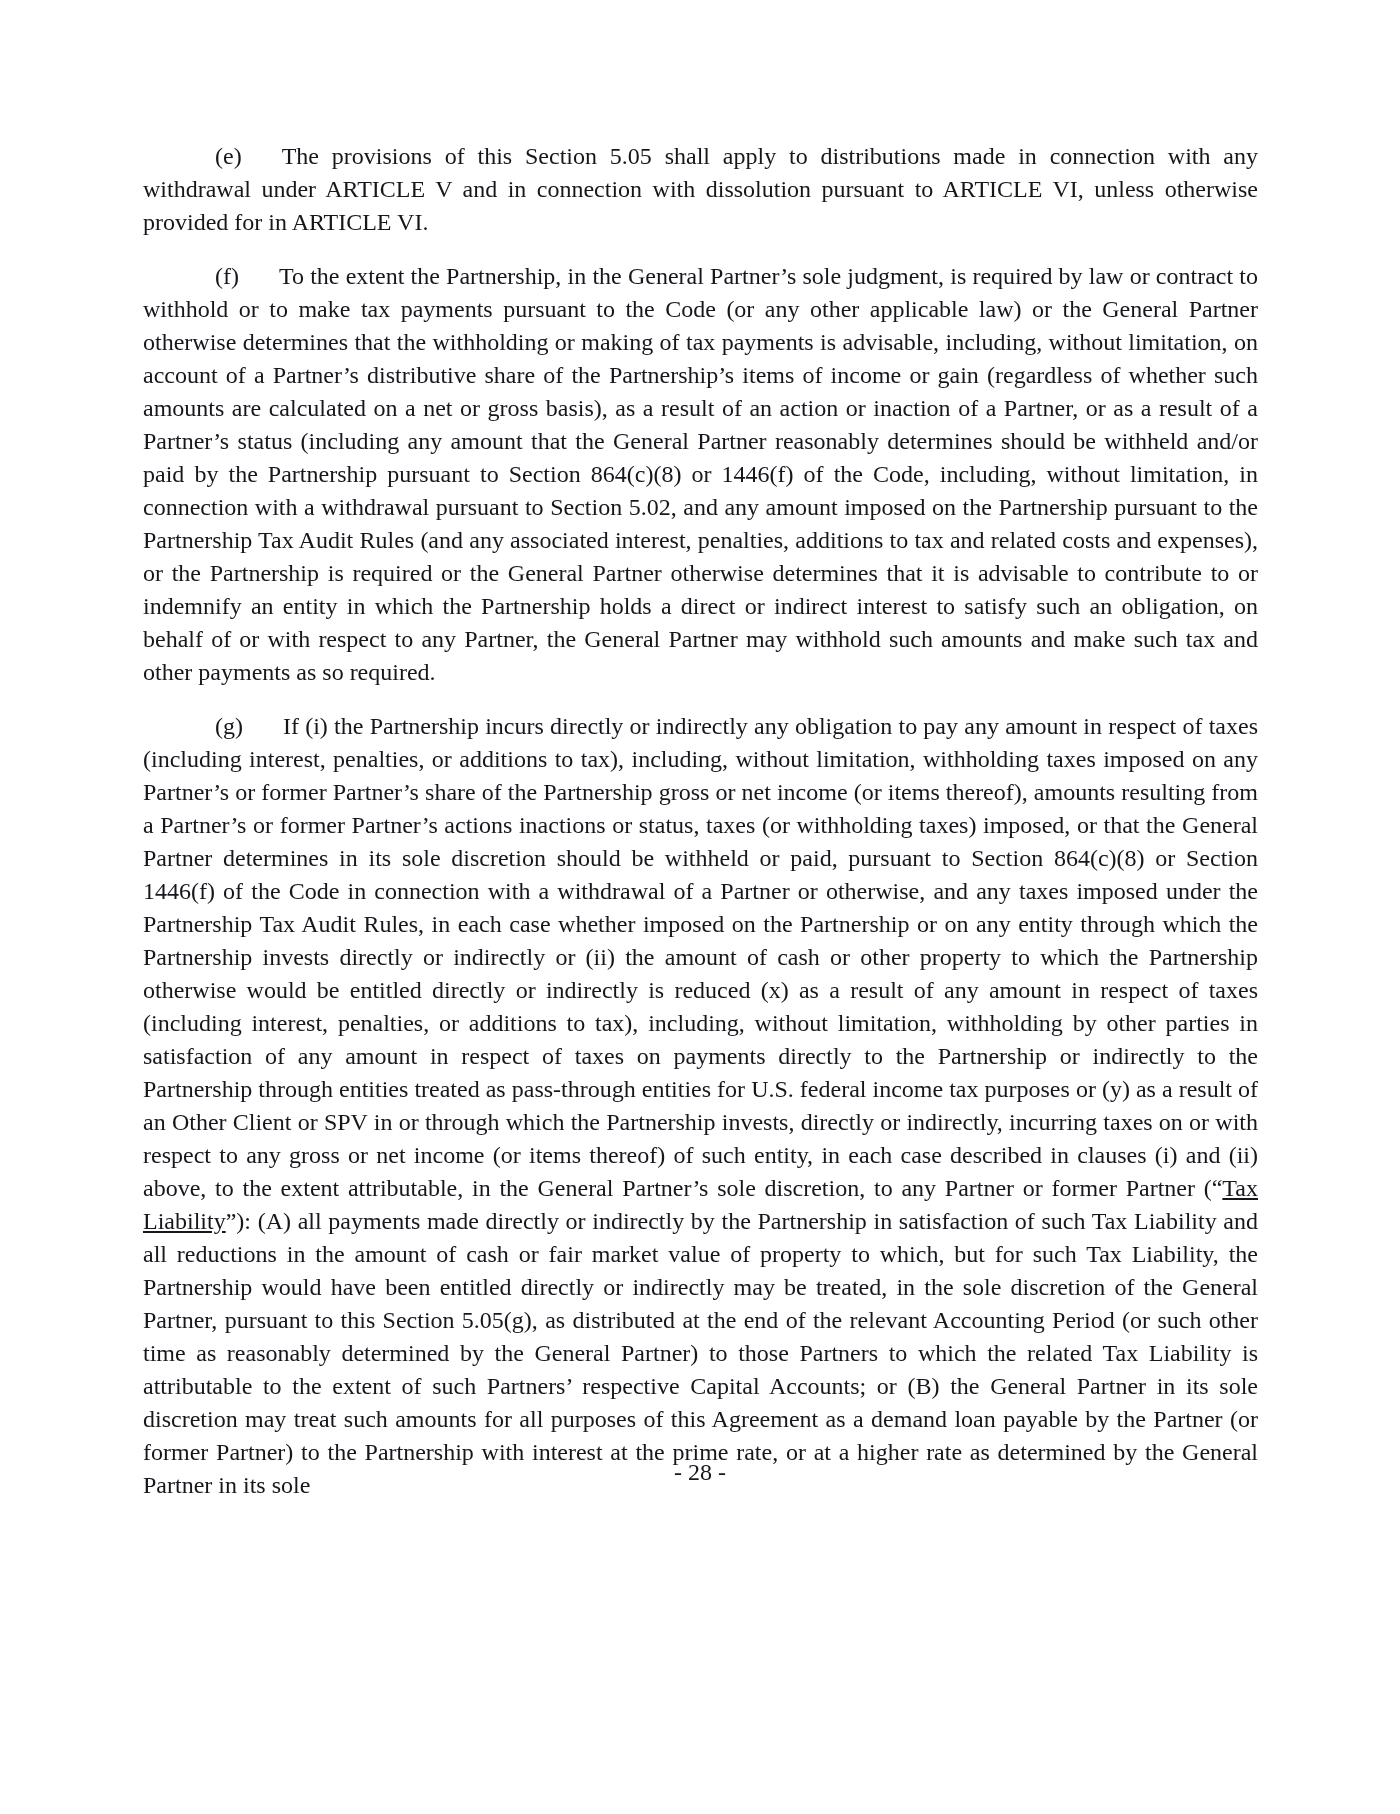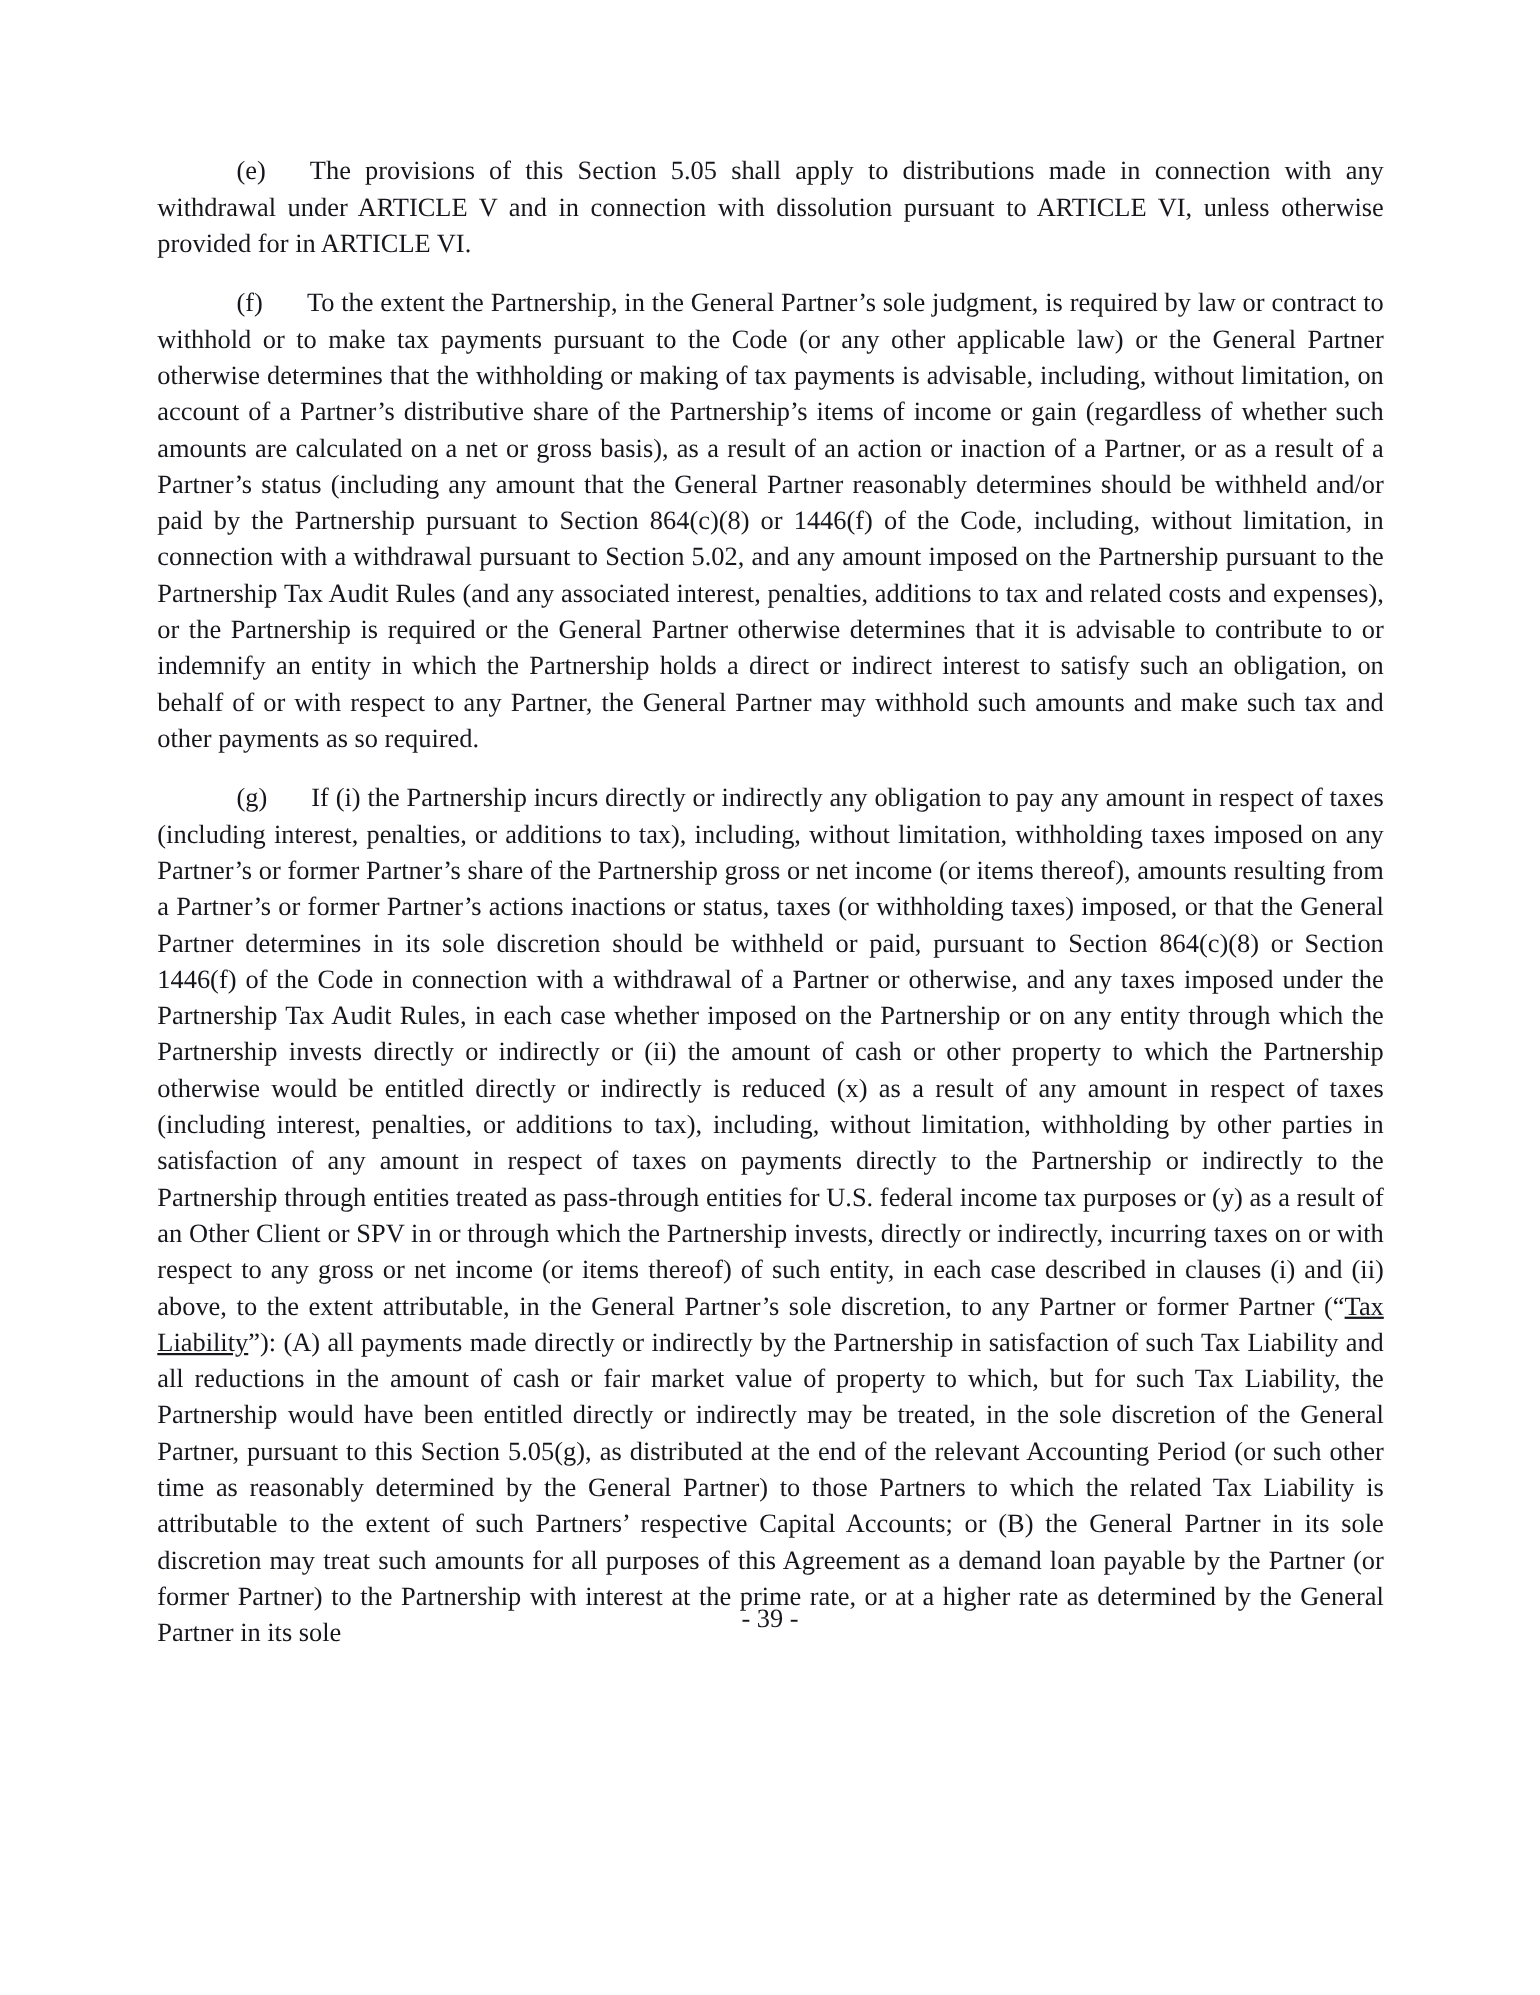--- a/index.html
+++ b/index.html
@@ -55,14 +55,14 @@
   <div class="text-block">
 
     <p class="para"><span class="plabel">(e)</span><span class="tab"></span><span>The provisions of this Section 5.05 shall apply to distributions made in connection with any withdrawal under ARTICLE V and in connection with dissolution pursuant to ARTICLE VI, unless otherwise provided for in ARTICLE VI.</span></p>
 
     <p class="para"><span class="plabel">(f)</span><span class="tab"></span><span>To the extent the Partnership, in the General Partner’s sole judgment, is required by law or contract to withhold or to make tax payments pursuant to the Code (or any other applicable law) or the General Partner otherwise determines that the withholding or making of tax payments is advisable, including, without limitation, on account of a Partner’s distributive share of the Partnership’s items of income or gain (regardless of whether such amounts are calculated on a net or gross basis), as a result of an action or inaction of a Partner, or as a result of a Partner’s status (including any amount that the General Partner reasonably determines should be withheld and/or paid by the Partnership pursuant to Section 864(c)(8) or 1446(f) of the Code, including, without limitation, in connection with a withdrawal pursuant to Section 5.02, and any amount imposed on the Partnership pursuant to the Partnership Tax Audit Rules (and any associated interest, penalties, additions to tax and related costs and expenses), or the Partnership is required or the General Partner otherwise determines that it is advisable to contribute to or indemnify an entity in which the Partnership holds a direct or indirect interest to satisfy such an obligation, on behalf of or with respect to any Partner, the General Partner may withhold such amounts and make such tax and other payments as so required.</span></p>
 
     <p class="para"><span class="plabel">(g)</span><span class="tab"></span><span>If (i) the Partnership incurs directly or indirectly any obligation to pay any amount in respect of taxes (including interest, penalties, or additions to tax), including, without limitation, withholding taxes imposed on any Partner’s or former Partner’s share of the Partnership gross or net income (or items thereof), amounts resulting from a Partner’s or former Partner’s actions inactions or status, taxes (or withholding taxes) imposed, or that the General Partner determines in its sole discretion should be withheld or paid, pursuant to Section 864(c)(8) or Section 1446(f) of the Code in connection with a withdrawal of a Partner or otherwise, and any taxes imposed under the Partnership Tax Audit Rules, in each case whether imposed on the Partnership or on any entity through which the Partnership invests directly or indirectly or (ii) the amount of cash or other property to which the Partnership otherwise would be entitled directly or indirectly is reduced (x) as a result of any amount in respect of taxes (including interest, penalties, or additions to tax), including, without limitation, withholding by other parties in satisfaction of any amount in respect of taxes on payments directly to the Partnership or indirectly to the Partnership through entities treated as pass-through entities for U.S. federal income tax purposes or (y) as a result of an Other Client or SPV in or through which the Partnership invests, directly or indirectly, incurring taxes on or with respect to any gross or net income (or items thereof) of such entity, in each case described in clauses (i) and (ii) above, to the extent attributable, in the General Partner’s sole discretion, to any Partner or former Partner (“</span><span class="underline">Tax Liability</span><span>”): (A) all payments made directly or indirectly by the Partnership in satisfaction of such Tax Liability and all reductions in the amount of cash or fair market value of property to which, but for such Tax Liability, the Partnership would have been entitled directly or indirectly may be treated, in the sole discretion of the General Partner, pursuant to this Section 5.05(g), as distributed at the end of the relevant Accounting Period (or such other time as reasonably determined by the General Partner) to those Partners to which the related Tax Liability is attributable to the extent of such Partners’ respective Capital Accounts; or (B) the General Partner in its sole discretion may treat such amounts for all purposes of this Agreement as a demand loan payable by the Partner (or former Partner) to the Partnership with interest at the prime rate, or at a higher rate as determined by the General Partner in its sole</span></p>
 
   </div>
 
-  <div class="footer">- 39 -</div>
+  <div class="footer">- 28 -</div>
 </div>
 
 </body></html>

